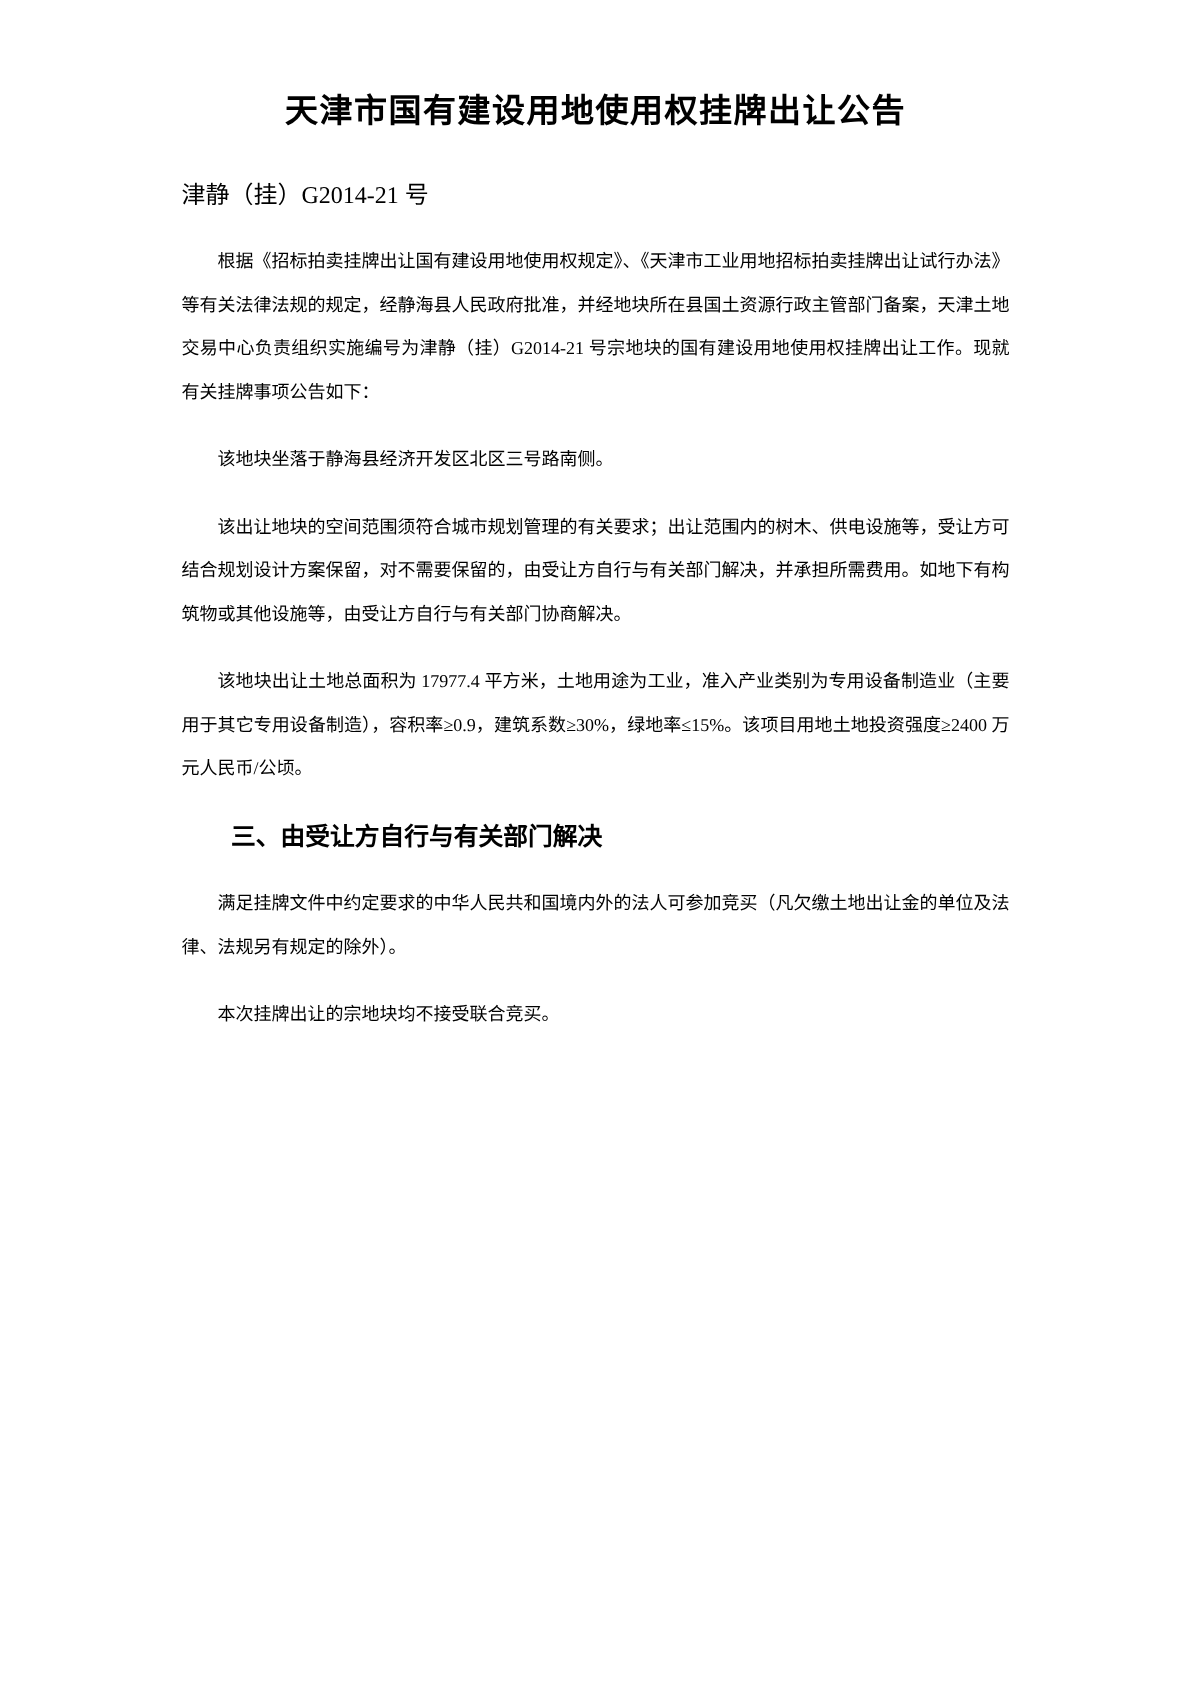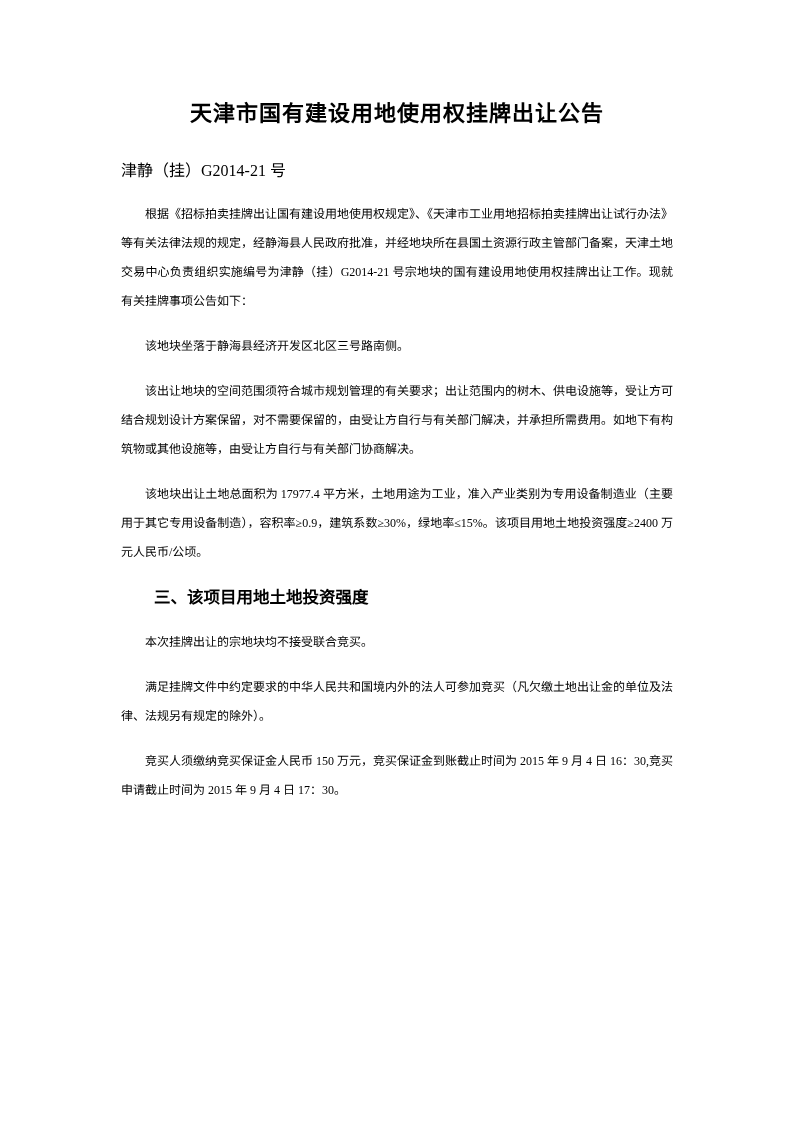--- a/index.html
+++ b/index.html
@@ -8,21 +8,21 @@
     padding: 0;
     background: #ffffff;
   }
   .page {
     position: relative;
     width: 794px;
     height: 841px;
     margin: 0 auto;
     background: #ffffff;
     box-sizing: border-box;
-    padding: 96px 121px 40px 121px;
+    padding: 56px 121px 40px 121px;
     font-family: "Liberation Serif", "DejaVu Serif", serif;
     color: #000000;
     overflow: hidden;
   }
   .doc-title {
     font-size: 22px;
     font-weight: bold;
     text-align: center;
     line-height: 36px;
     margin: 0 0 28px 0;
@@ -63,21 +63,20 @@
 
 
   <p class="para">该地块坐落于静海县经济开发区北区三号路南侧。</p>
 
   <p class="para">该出让地块的空间范围须符合城市规划管理的有关要求；出让范围内的树木、供电设施等，受让方可结合规划设计方案保留，对不需要保留的，由受让方自行与有关部门解决，并承担所需费用。如地下有构筑物或其他设施等，由受让方自行与有关部门协商解决。</p>
 
 
   <p class="para">该地块出让土地总面积为 17977.4 平方米，土地用途为工业，准入产业类别为专用设备制造业（主要用于其它专用设备制造），容积率≥0.9，建筑系数≥30%，绿地率≤15%。该项目用地土地投资强度≥2400 万元人民币/公顷。</p>
 
 
-  <p class="heading">三、该项目用地土地投资强度</p>
+  <p class="heading">三、由受让方自行与有关部门解决</p>
+
+  <p class="para">满足挂牌文件中约定要求的中华人民共和国境内外的法人可参加竞买（凡欠缴土地出让金的单位及法律、法规另有规定的除外）。</p>
 
   <p class="para">本次挂牌出让的宗地块均不接受联合竞买。</p>
 
-  <p class="para">满足挂牌文件中约定要求的中华人民共和国境内外的法人可参加竞买（凡欠缴土地出让金的单位及法律、法规另有规定的除外）。</p>
-
-  <p class="para">竞买人须缴纳竞买保证金人民币 150 万元，竞买保证金到账截止时间为 2015 年 9 月 4 日 16：30,竞买申请截止时间为 2015 年 9 月 4 日 17：30。</p>
 
 </div>
 
 </body></html>

